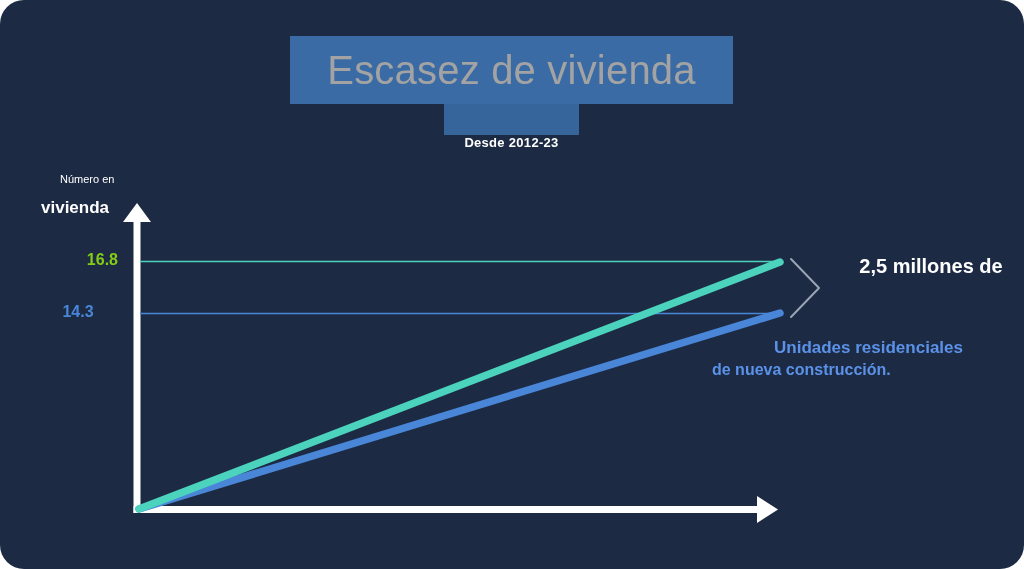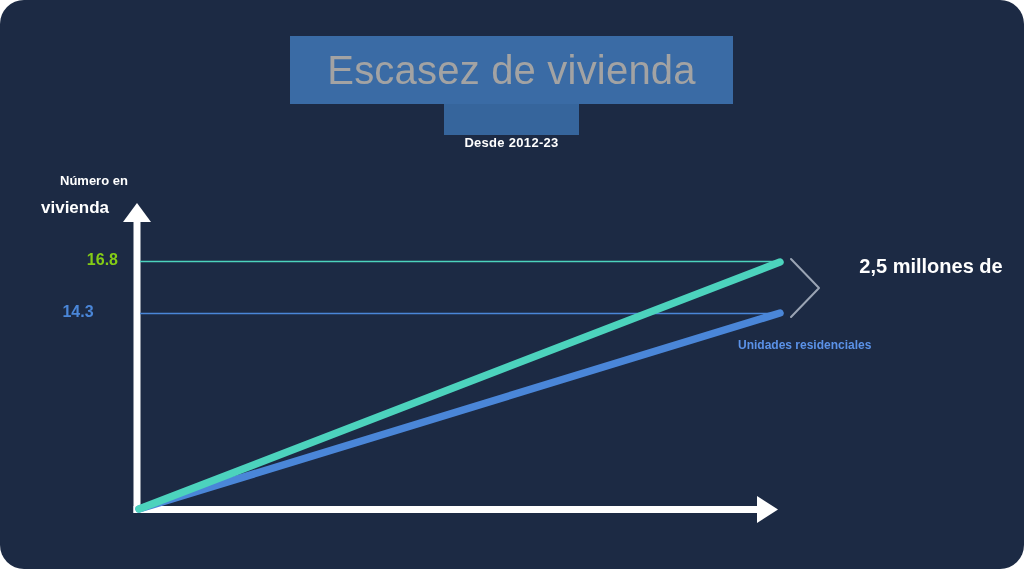--- a/index.html
+++ b/index.html
@@ -70,22 +70,22 @@
     white-space: nowrap;
     margin-top: 23px;
   }
 
   
   #axis-caption-1 {
     position: absolute;
     left: 36px;
     top: 173px;
     color: #ffffff;
-    font-size: 13px;
-    font-weight: bold;
+    font-size: 11px;
+    font-weight: normal;
     white-space: nowrap;
     padding-left: 24px;
   }
   #axis-caption-2 {
     position: absolute;
     left: 41px;
     top: 198px;
     color: #ffffff;
     font-size: 17px;
     font-weight: bold;
@@ -109,24 +109,24 @@
     position: absolute;
     left: 683px;
     top: 226px;
     color: #4cd3bd;
     font-size: 16px;
     font-weight: bold;
     white-space: nowrap;
   }
   #series-label-blue-1 {
     position: absolute;
-    left: 738px;
+    left: 774px;
     top: 338px;
     color: #5b92e8;
-    font-size: 12px;
+    font-size: 17px;
     font-weight: bold;
     white-space: nowrap;
   }
   #series-label-blue-2 {
     position: absolute;
     left: 712px;
     top: 361px;
     color: #5b92e8;
     font-size: 16px;
     font-weight: bold;
@@ -183,18 +183,19 @@
     <line x1="140" y1="313.5" x2="781" y2="313.5" stroke="#4a86d8" stroke-width="1.3"></line>
 
     <line x1="139" y1="509" x2="780" y2="313" stroke="#4a86d8" stroke-width="7.5" stroke-linecap="round"></line>
 
     <line x1="139" y1="509" x2="780" y2="262" stroke="#4cd3bd" stroke-width="7.5" stroke-linecap="round"></line>
 
     <polyline points="791,259 819,288 791,317" fill="none" stroke="#9aa4b4" stroke-width="2" stroke-linecap="round" stroke-linejoin="round"></polyline>
   </svg>
 
   <div id="series-label-blue-1">Unidades residenciales</div>
+  <div id="series-label-blue-2">de nueva construcción.</div>
 
   <div id="deficit-block">
     <div id="deficit-line-2">2,5 millones de</div>
   </div>
 
 </div>
 
 </body></html>

